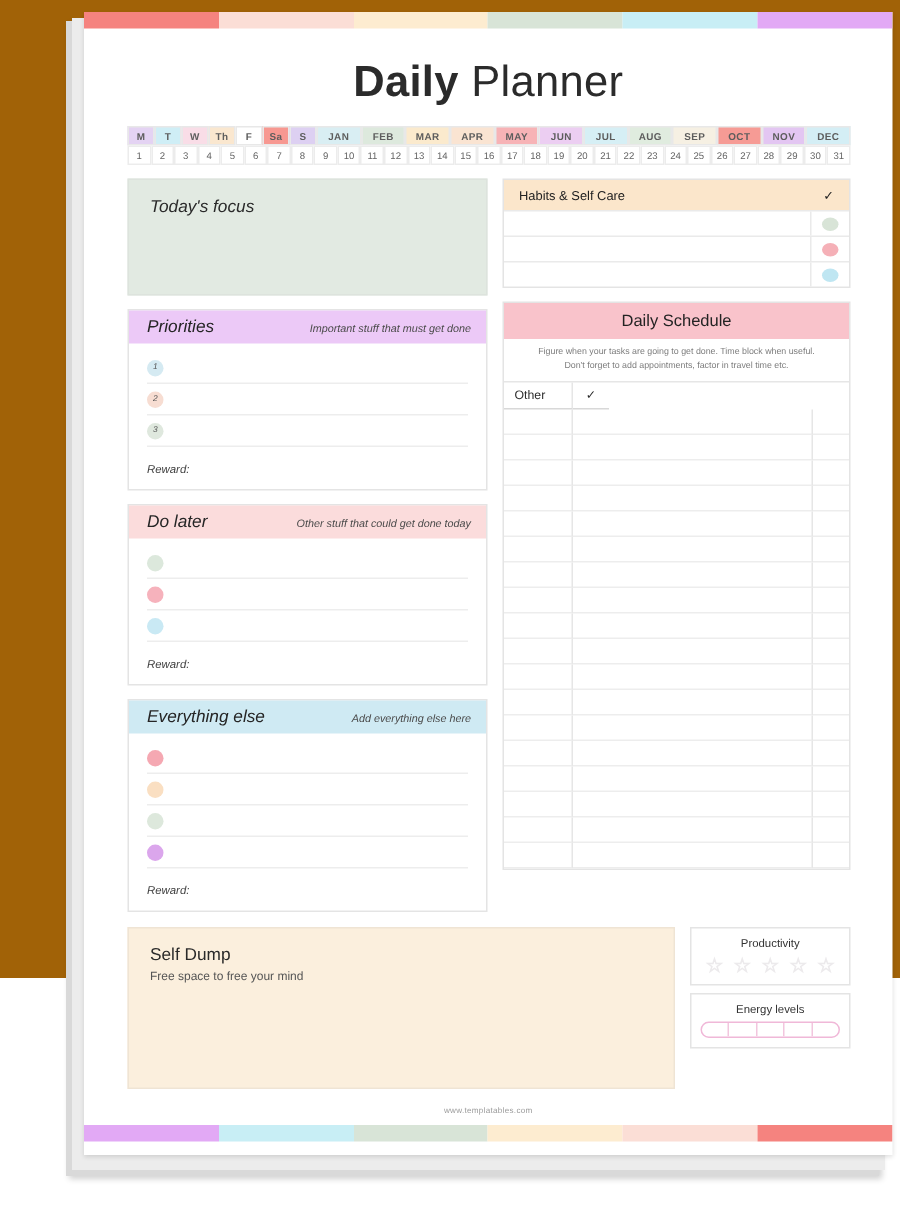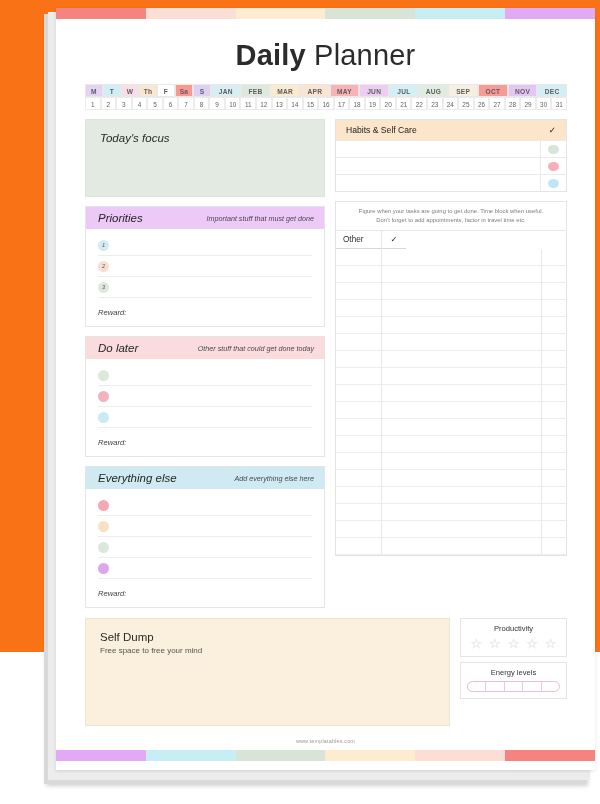--- a/index.html
+++ b/index.html
@@ -2,21 +2,21 @@
 <html><head>
 <meta charset="utf-8">
 <style>
   * { box-sizing: border-box; margin: 0; padding: 0; }
   html, body {
     width: 600px; height: 804px;
     background: #ffffff;
     font-family: "Liberation Sans", sans-serif;
     overflow: hidden;
   }
-  #stage { position: relative; width: 600px; height: 652px; background: #f97316; }
+  #stage { position: relative; width: 600px; height: 652px; background: #a16207; }
 
   
   .paper-shadow {
     position: absolute; left: 44px; top: 14px; width: 542px; height: 770px;
     background: #d9d9d9;
     box-shadow: 2px 2px 4px rgba(0,0,0,.18);
   }
   .paper-shadow2 {
     position: absolute; left: 48px; top: 12px; width: 542px; height: 768px;
     background: #ececec;
@@ -322,20 +322,21 @@
               <div class="hab-row">
                 <div class="line"></div>
                 <div class="chk">
                   <div class="dot" style="background: rgb(191, 230, 242);"></div>
                 </div>
               </div>
             </div>
         </div>
 
         <div class="card">
+          <div class="sched-hd" id="sched-hd" style="background: rgb(249, 195, 203);">Daily Schedule</div>
           <div class="sched-note">
             <div>Figure when your tasks are going to get done. Time block when useful.</div>
             <div>Don't forget to add appointments, factor in travel time etc.</div>
           </div>
           <div class="sched-cols sched-head-row">
             <div class="sc-time">Other</div>
             <div class="sc-chk">✓</div>
           </div>
           <div id="sched-body">
               <div class="sched-cols sched-body-row">

